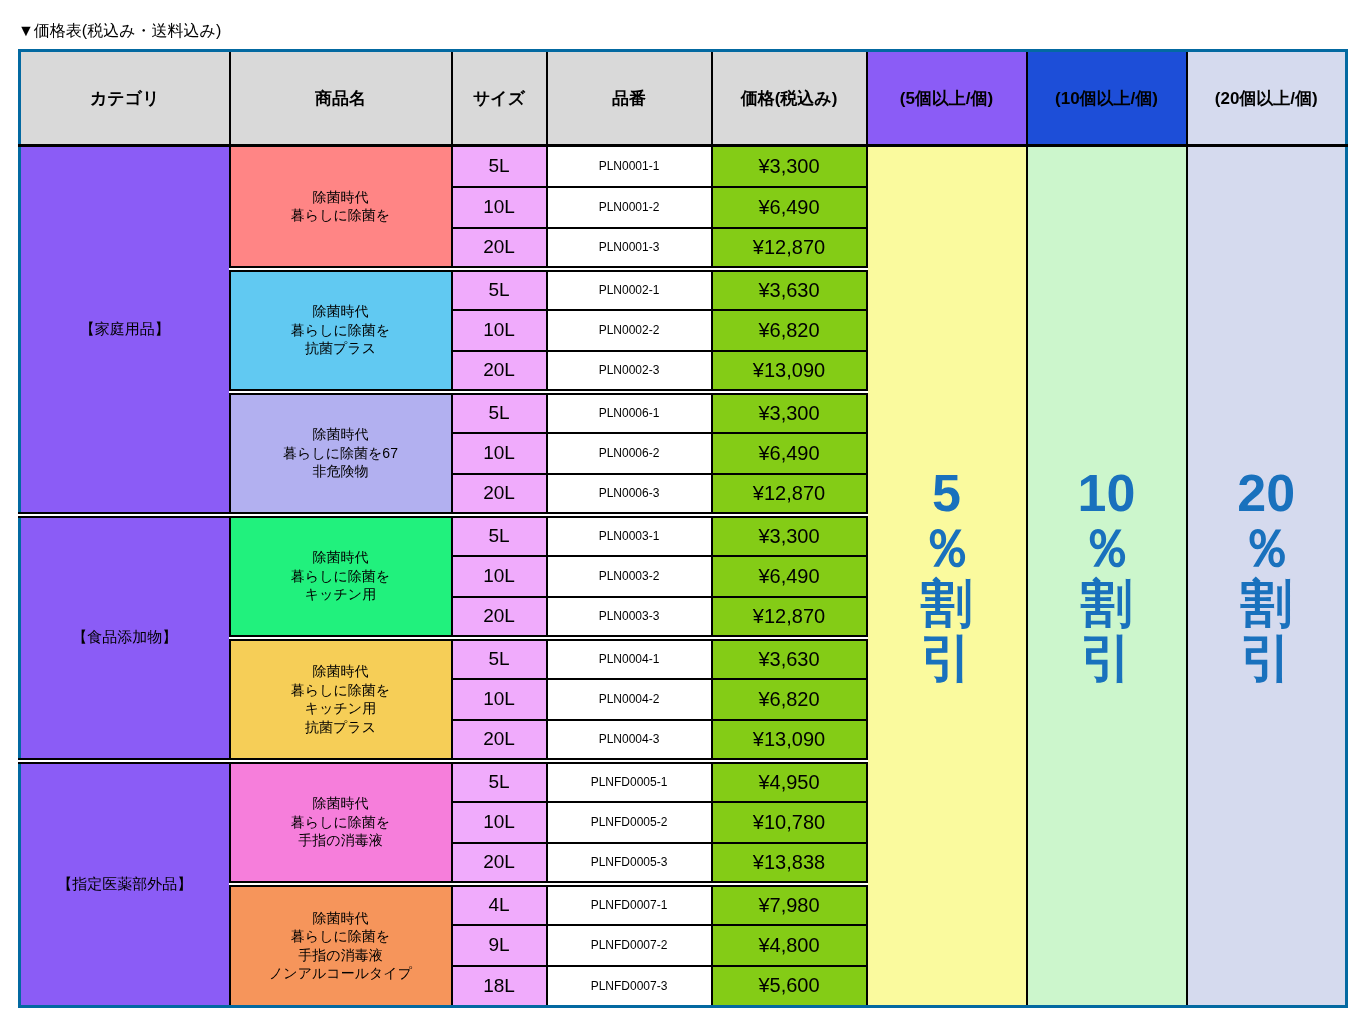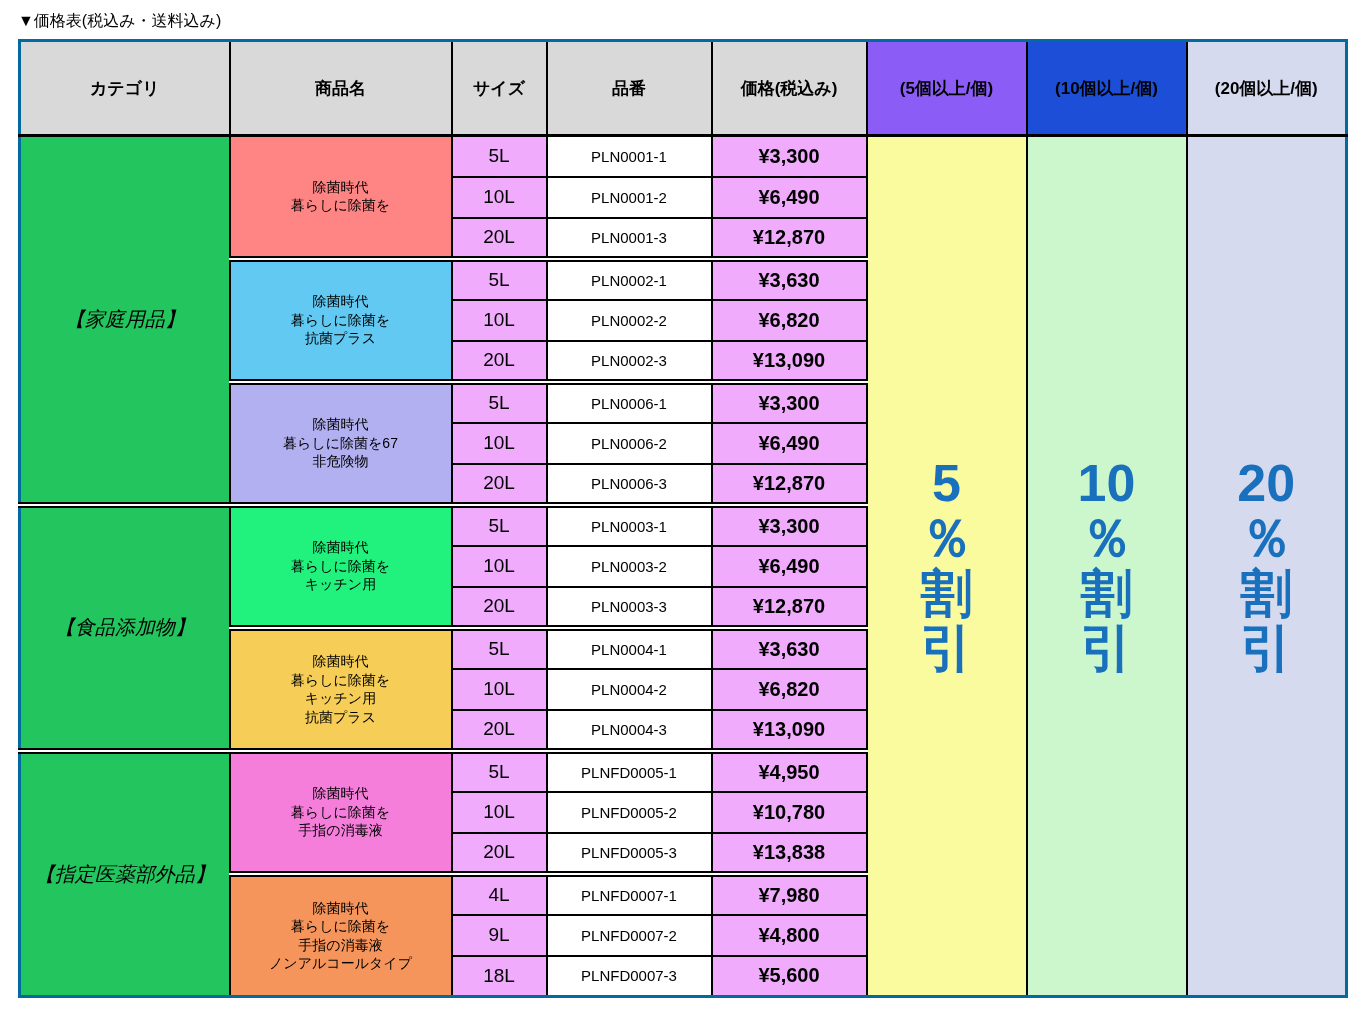--- a/index.html
+++ b/index.html
@@ -2,35 +2,35 @@
 <html><head>
 <meta charset="utf-8">
 <style>
   * { box-sizing: border-box; }
   html, body { margin: 0; padding: 0; }
   body {
     width: 1361px; height: 1014px; background: #fff;
     font-family: "Liberation Sans", "DejaVu Sans", sans-serif;
     color: #000;
   }
-  .page { padding: 11px 16px 0 18px; }
+  .page { padding: 21px 16px 0 18px; }
   .title { font-size: 16px; font-weight: normal; line-height: 1.2; margin: 0 0 9px 0; }
 
   table.price { border-collapse: collapse; table-layout: fixed; width: 1327px; border: 3px solid #0369a1; }
   th, td { border: 2px solid #000; padding: 0; text-align: center; vertical-align: middle; overflow: hidden; }
   thead tr { height: 95px; }
   thead th { background: #D9D9D9; font-size: 17px; font-weight: bold; border-bottom: 3px solid #000; }
   tbody tr { height: 41px; }
   tr.bs > td { border-top: 6px double #000; }
 
-  td.cat   { background: #22c55e; font-size: 20px; font-style: italic; }
+  td.cat   { background: #8b5cf6; font-size: 15px; }
   td.pname { font-size: 14px; line-height: 1.32; white-space: pre-line; }
   td.size  { font-size: 19px; background: #f0abfc; }
-  td.pno   { font-size: 15px; background: #fff; }
-  td.pricev{ font-size: 20px; font-weight: bold; background: #f0abfc; }
+  td.pno   { font-size: 12px; background: #fff; }
+  td.pricev{ font-size: 20px; font-weight: normal; background: #84cc16; }
   td.disc  { vertical-align: middle; }
   .disc-text {
     display: flex; flex-direction: column; align-items: center; justify-content: center;
     font-size: 52px; font-weight: bold; line-height: 1.06; letter-spacing: 0;
   }
 </style>
 </head>
 <body>
 
 <div class="page">

